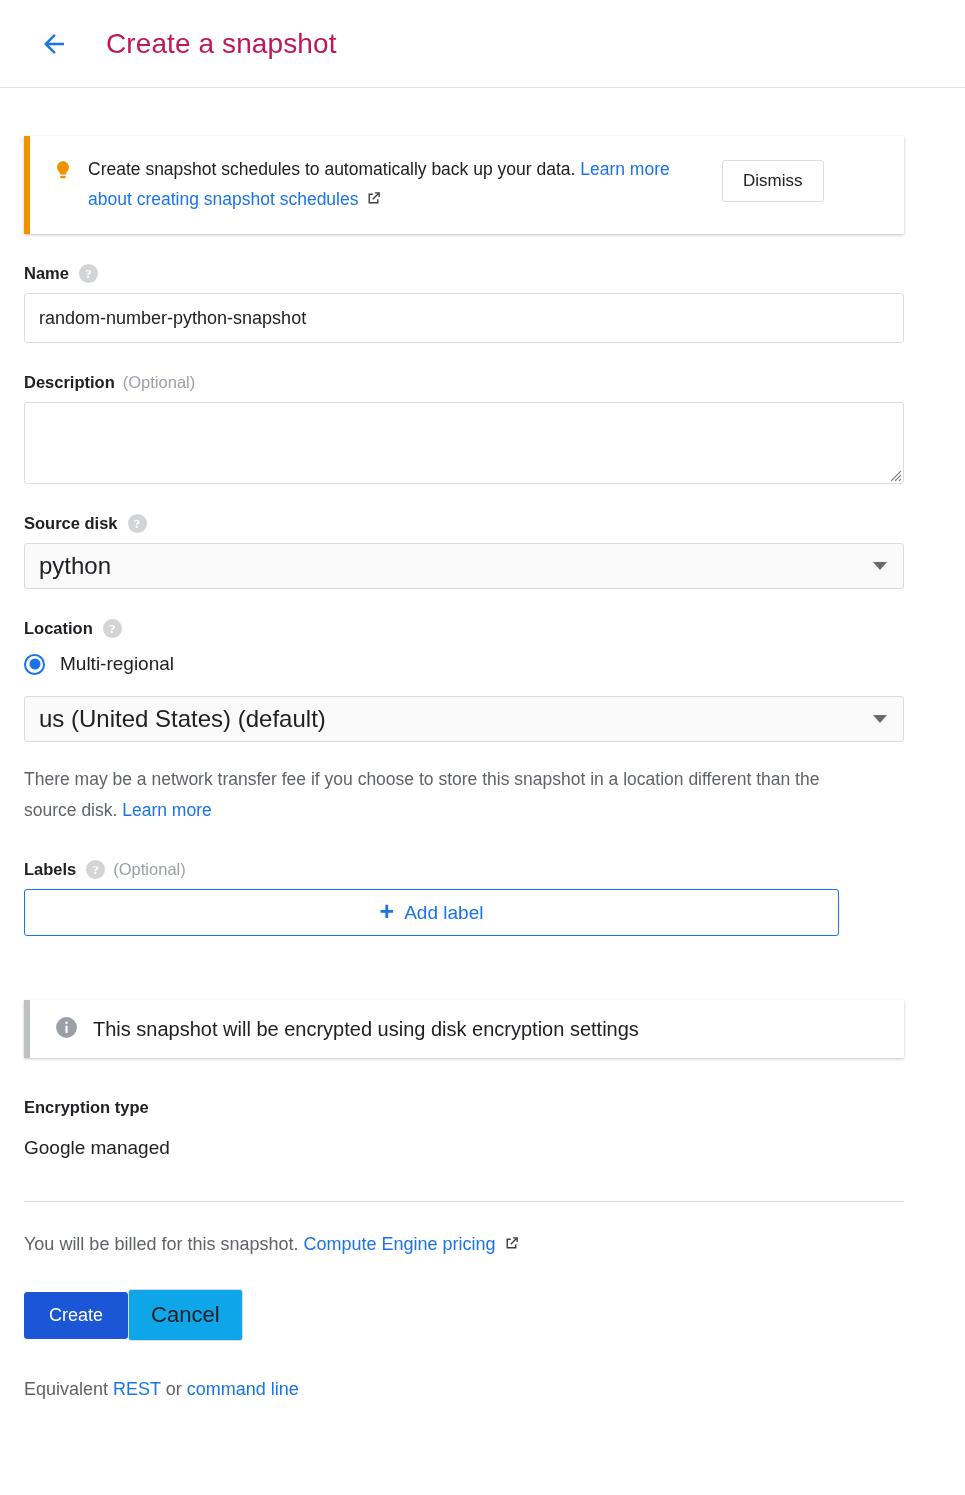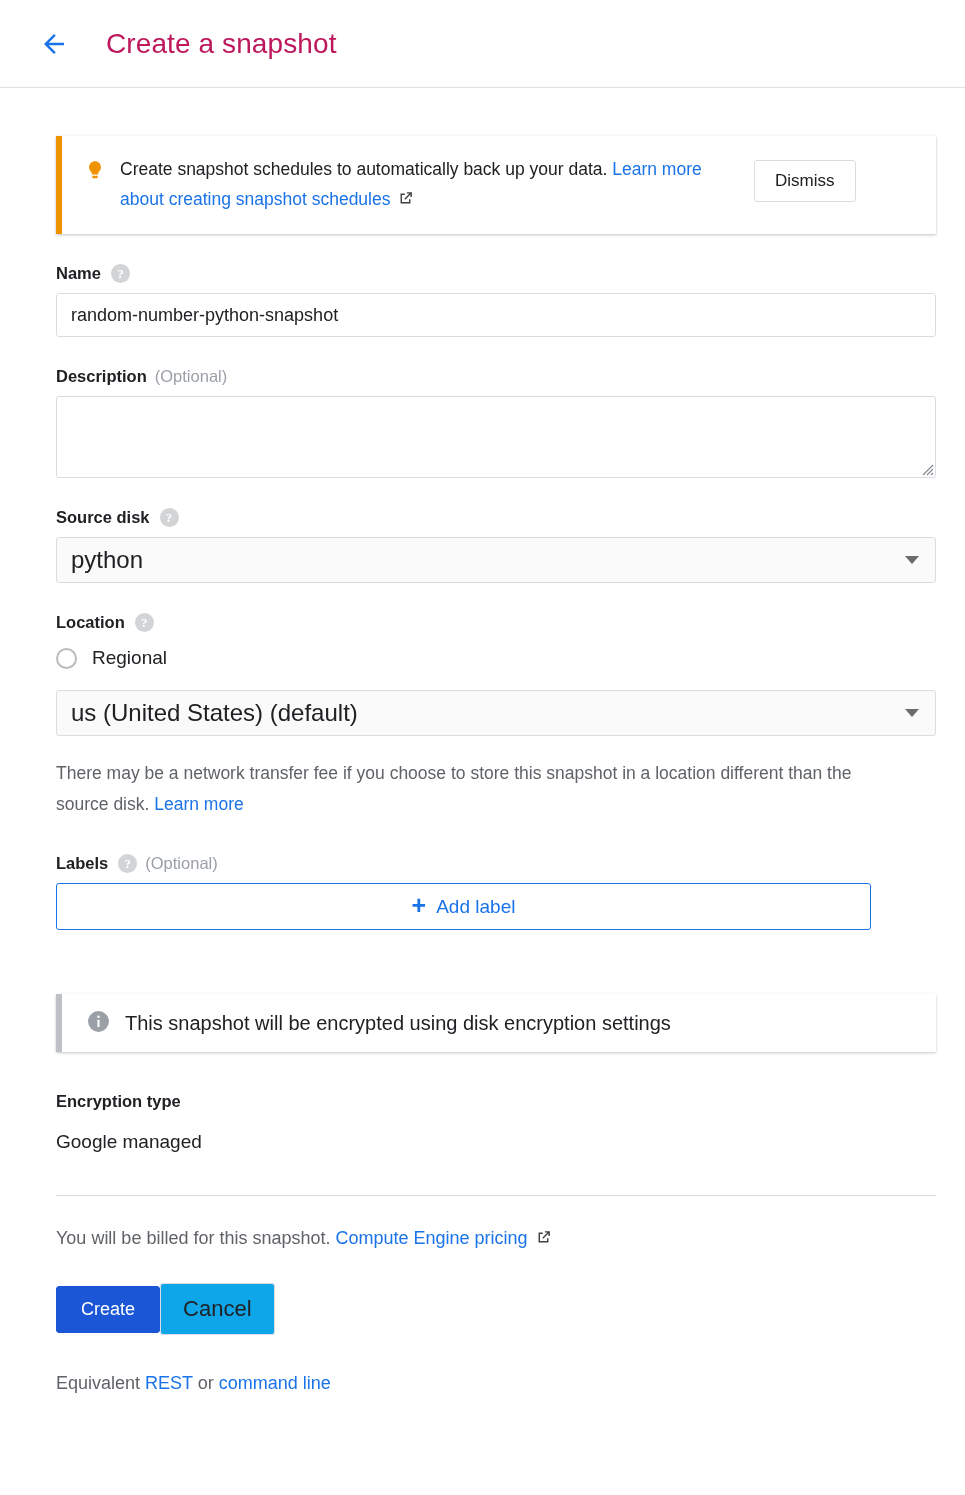--- a/index.html
+++ b/index.html
@@ -31,21 +31,21 @@
   .back-btn svg { display: block; }
   .page-title {
     font-size: 28px;
     font-weight: 400;
     color: #be185d;
     margin-left: 28px;
     letter-spacing: 0.1px;
   }
 
   
-  .content { padding: 0 56px; }
+  .content { padding: 0 24px; }
 
   
   .promo-banner {
     margin-top: 48px;
     display: flex;
     align-items: flex-start;
     background: #fff;
     border-left: 6px solid #f09300;
     box-shadow: 0 1px 3px rgba(60,64,67,0.22), 0 1px 2px rgba(60,64,67,0.10);
     padding: 18px 20px 18px 22px;
@@ -105,21 +105,21 @@
     font-size: 13px;
     font-weight: 700;
     margin-left: 10px;
     cursor: pointer;
     line-height: 1;
     font-family: "Liberation Serif", serif;
   }
 
   .text-input {
     width: 880px;
-    height: 44px;
+    height: 50px;
     border: 1px solid #dadce0;
     border-radius: 3px;
     background: #fff;
     font-family: "Liberation Sans", sans-serif;
     font-size: 18px;
     color: #202124;
     padding: 0 14px;
     outline: none;
   }
   .textarea-wrap { position: relative; width: 880px; }
@@ -366,23 +366,23 @@
       <span class="select-arrow"></span>
     </div>
   </div>
 
   <div class="field-group">
     <div class="field-label">
       <span>Location</span>
       <span class="help-icon">?</span>
     </div>
 
-    <div class="radio-row">
+    <div class="radio-row checked">
       <span class="radio-mark"></span>
-      <span class="radio-label">Regional</span>
+      <span class="radio-label">Multi-regional</span>
     </div>
 
     <div class="select-box" style="margin-top:16px">
       <span class="select-value">us (United States) (default)</span>
       <span class="select-arrow"></span>
     </div>
 
     <div class="helper-note">
       <span>There may be a network transfer fee if you choose to store this snapshot in a location different than the source disk.</span>
       <a class="link">Learn more</a>

